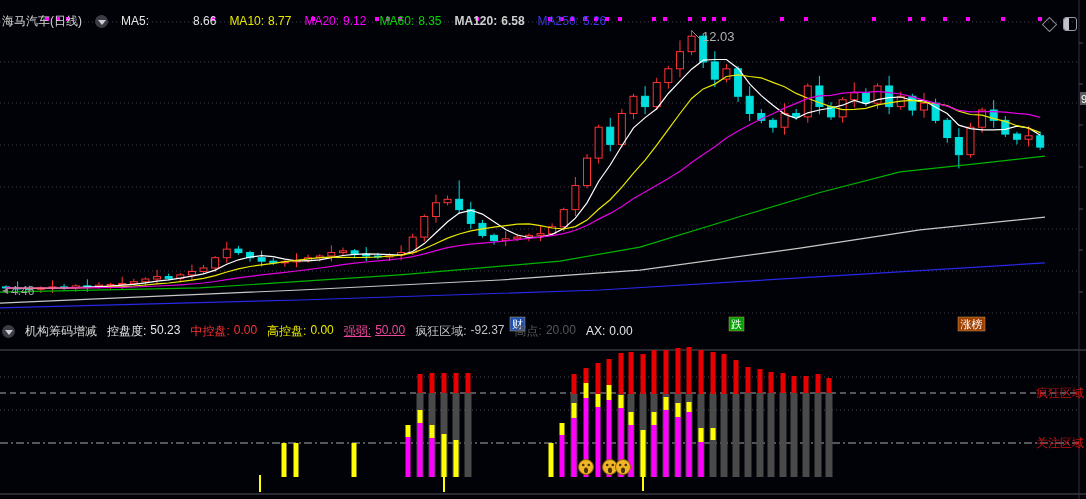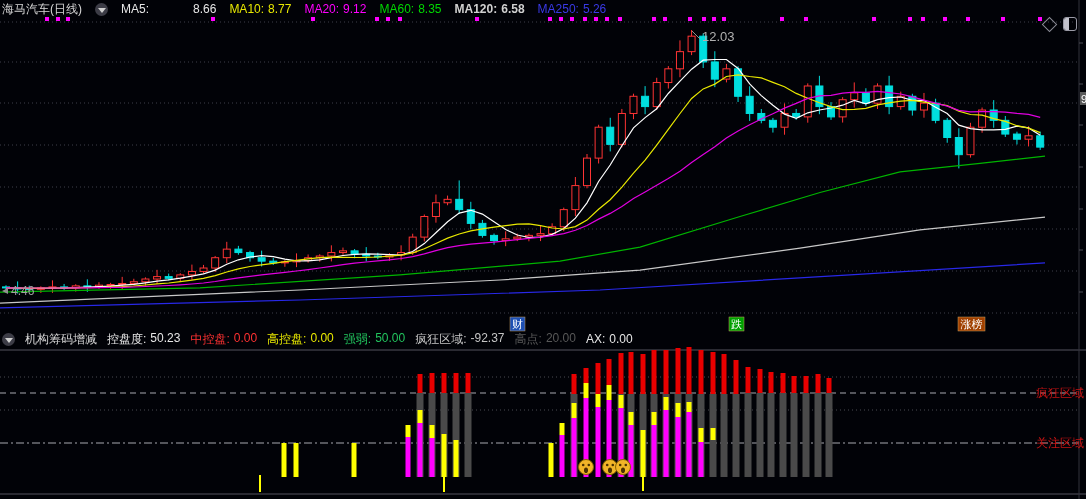--- a/index.html
+++ b/index.html
@@ -1,21 +1,21 @@
 <!DOCTYPE html>
 <html><head>
 <meta charset="utf-8">
 <style>
   html,body{margin:0;padding:0;background:#000;}
   .screen{position:relative;width:1086px;height:499px;background:#010207;overflow:hidden;
           font-family:"Liberation Sans","DejaVu Sans",sans-serif;}
   svg{position:absolute;left:0;top:0;}
-  .topbar{position:absolute;left:2px;top:0;height:18px;display:flex;align-items:center;
+  .topbar{position:absolute;left:2px;top:12px;height:18px;display:flex;align-items:center;
           gap:13px;font-size:12px;white-space:nowrap;z-index:5;}
-  .subbar{position:absolute;left:2px;top:330px;height:19px;display:flex;align-items:center;
+  .subbar{position:absolute;left:2px;top:322px;height:19px;display:flex;align-items:center;
           gap:10px;font-size:12px;white-space:nowrap;z-index:5;}
   .title{color:#d6d6d6;}
   .chev{width:13px;height:13px;border-radius:50%;background:#3c3c46;display:inline-flex;
         align-items:center;justify-content:center;flex:0 0 auto;}
   .chev i{display:block;width:0;height:0;border-left:4px solid transparent;
         border-right:4px solid transparent;border-top:5px solid #cfcfcf;margin-top:2px;}
   .ma-item,.fld{display:inline-flex;gap:4px;}
   .corner{position:absolute;top:17px;left:1044px;display:flex;gap:8px;align-items:center;z-index:5;}
   .dia{width:9px;height:9px;border:1px solid #8a8a94;transform:rotate(45deg);}
   .panel-ic{width:12px;height:12px;border:1px solid #9a9aa6;border-radius:3px;display:flex;overflow:hidden;}
@@ -441,21 +441,21 @@
     <span class="title">机构筹码增减</span>
     <span id="sub-fields"><span class="fld" style="color: rgb(230, 230, 230); margin-right: 10px;">
           <span>控盘度:</span>
           <span>50.23</span>
         </span><span class="fld" style="color: rgb(255, 50, 50); margin-right: 10px;">
           <span>中控盘:</span>
           <span>0.00</span>
         </span><span class="fld" style="color: rgb(232, 232, 0); margin-right: 10px;">
           <span>高控盘:</span>
           <span>0.00</span>
-        </span><span class="fld" style="color: #22c55e; margin-right: 10px;">
+        </span><span class="fld" style="color: #ec4899; margin-right: 10px; text-decoration: underline;">
           <span>强弱:</span>
           <span>50.00</span>
         </span><span class="fld" style="color: rgb(196, 196, 196); margin-right: 10px;">
           <span>疯狂区域:</span>
           <span>-92.37</span>
         </span><span class="fld" style="color: rgb(88, 88, 88); margin-right: 10px;">
           <span>高点:</span>
           <span>20.00</span>
         </span><span class="fld" style="color: rgb(230, 230, 230); margin-right: 10px;">
           <span>AX:</span>

